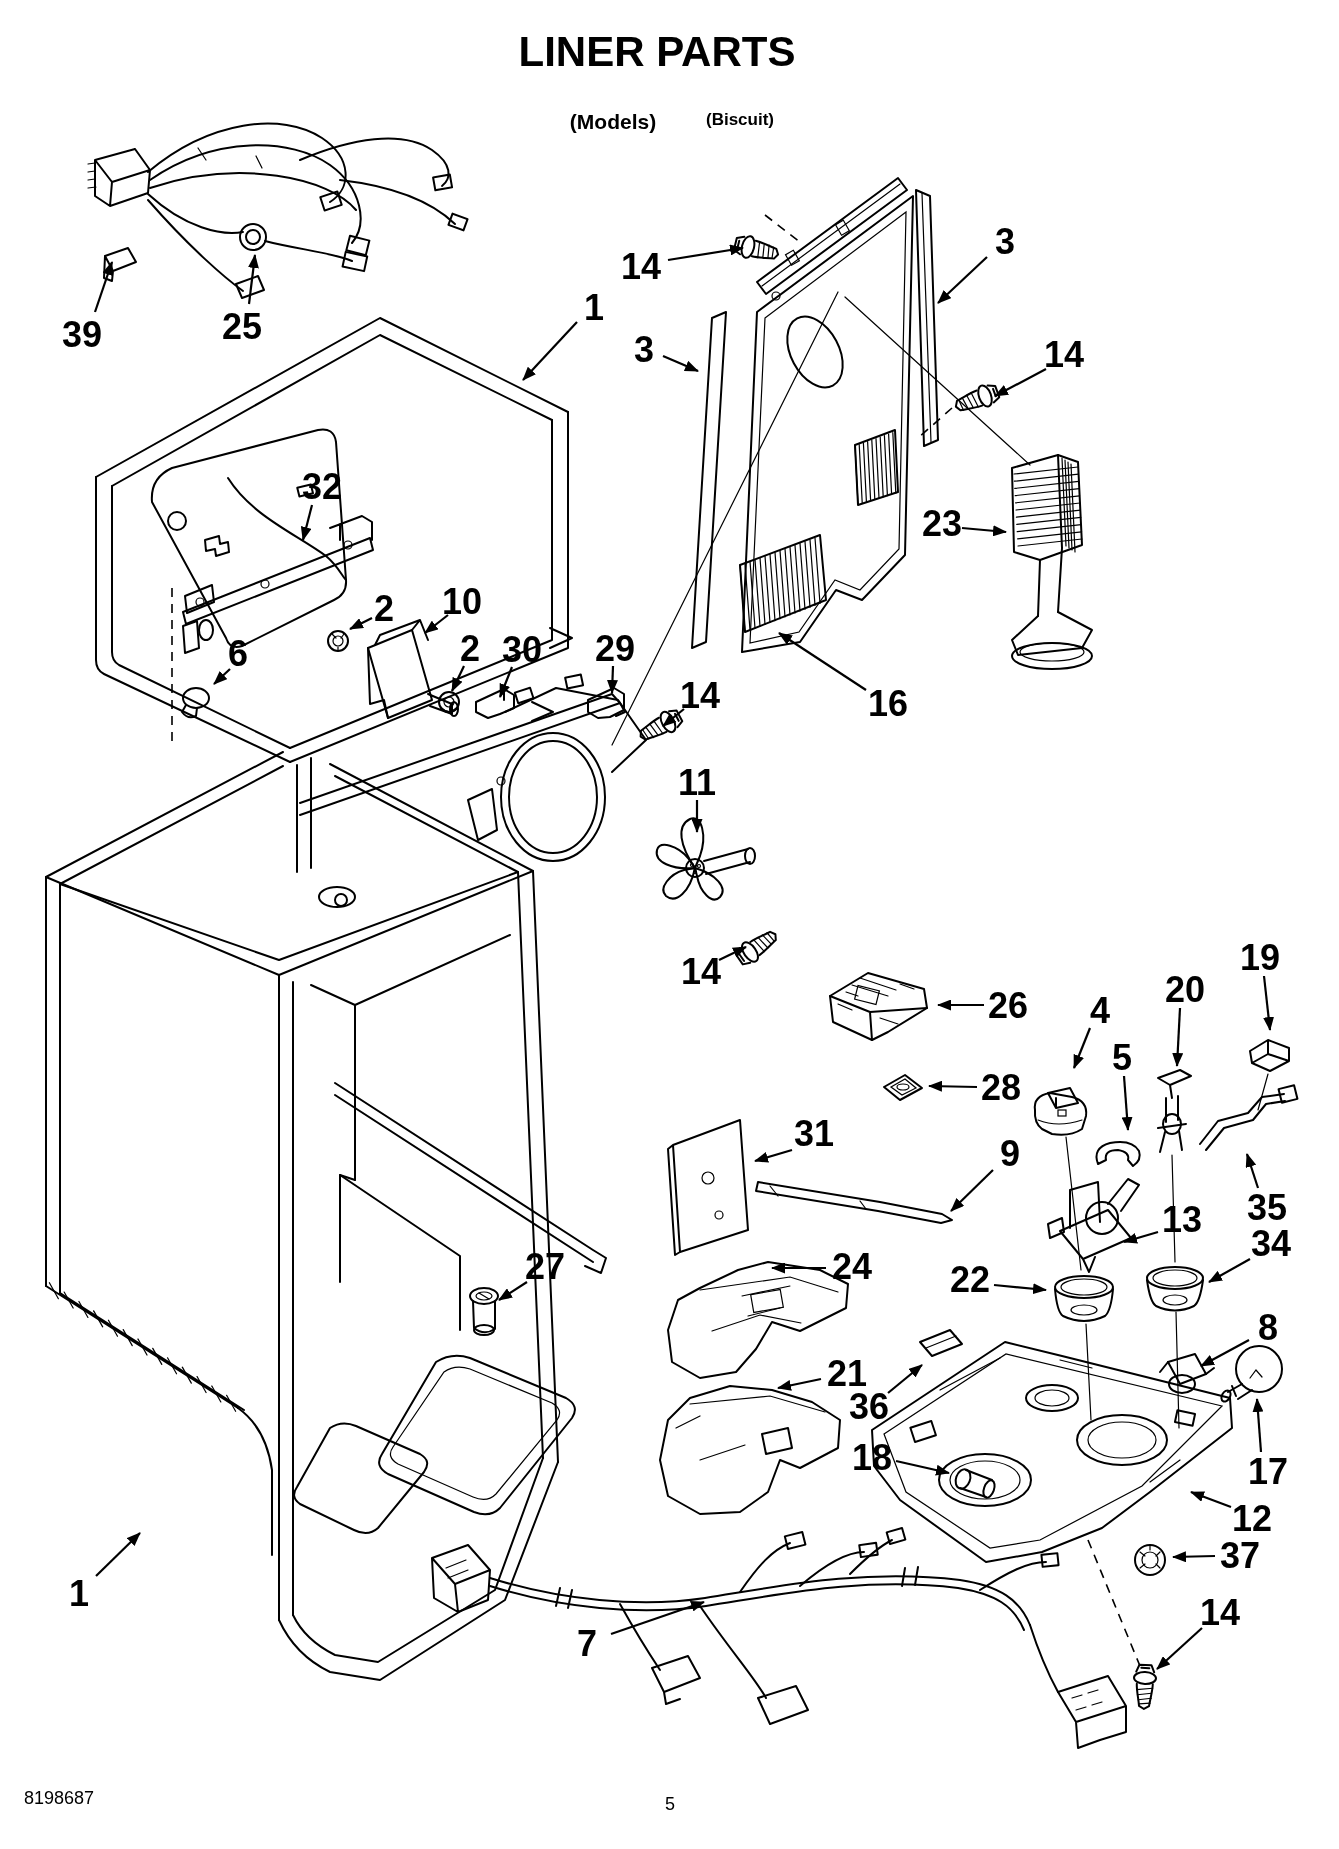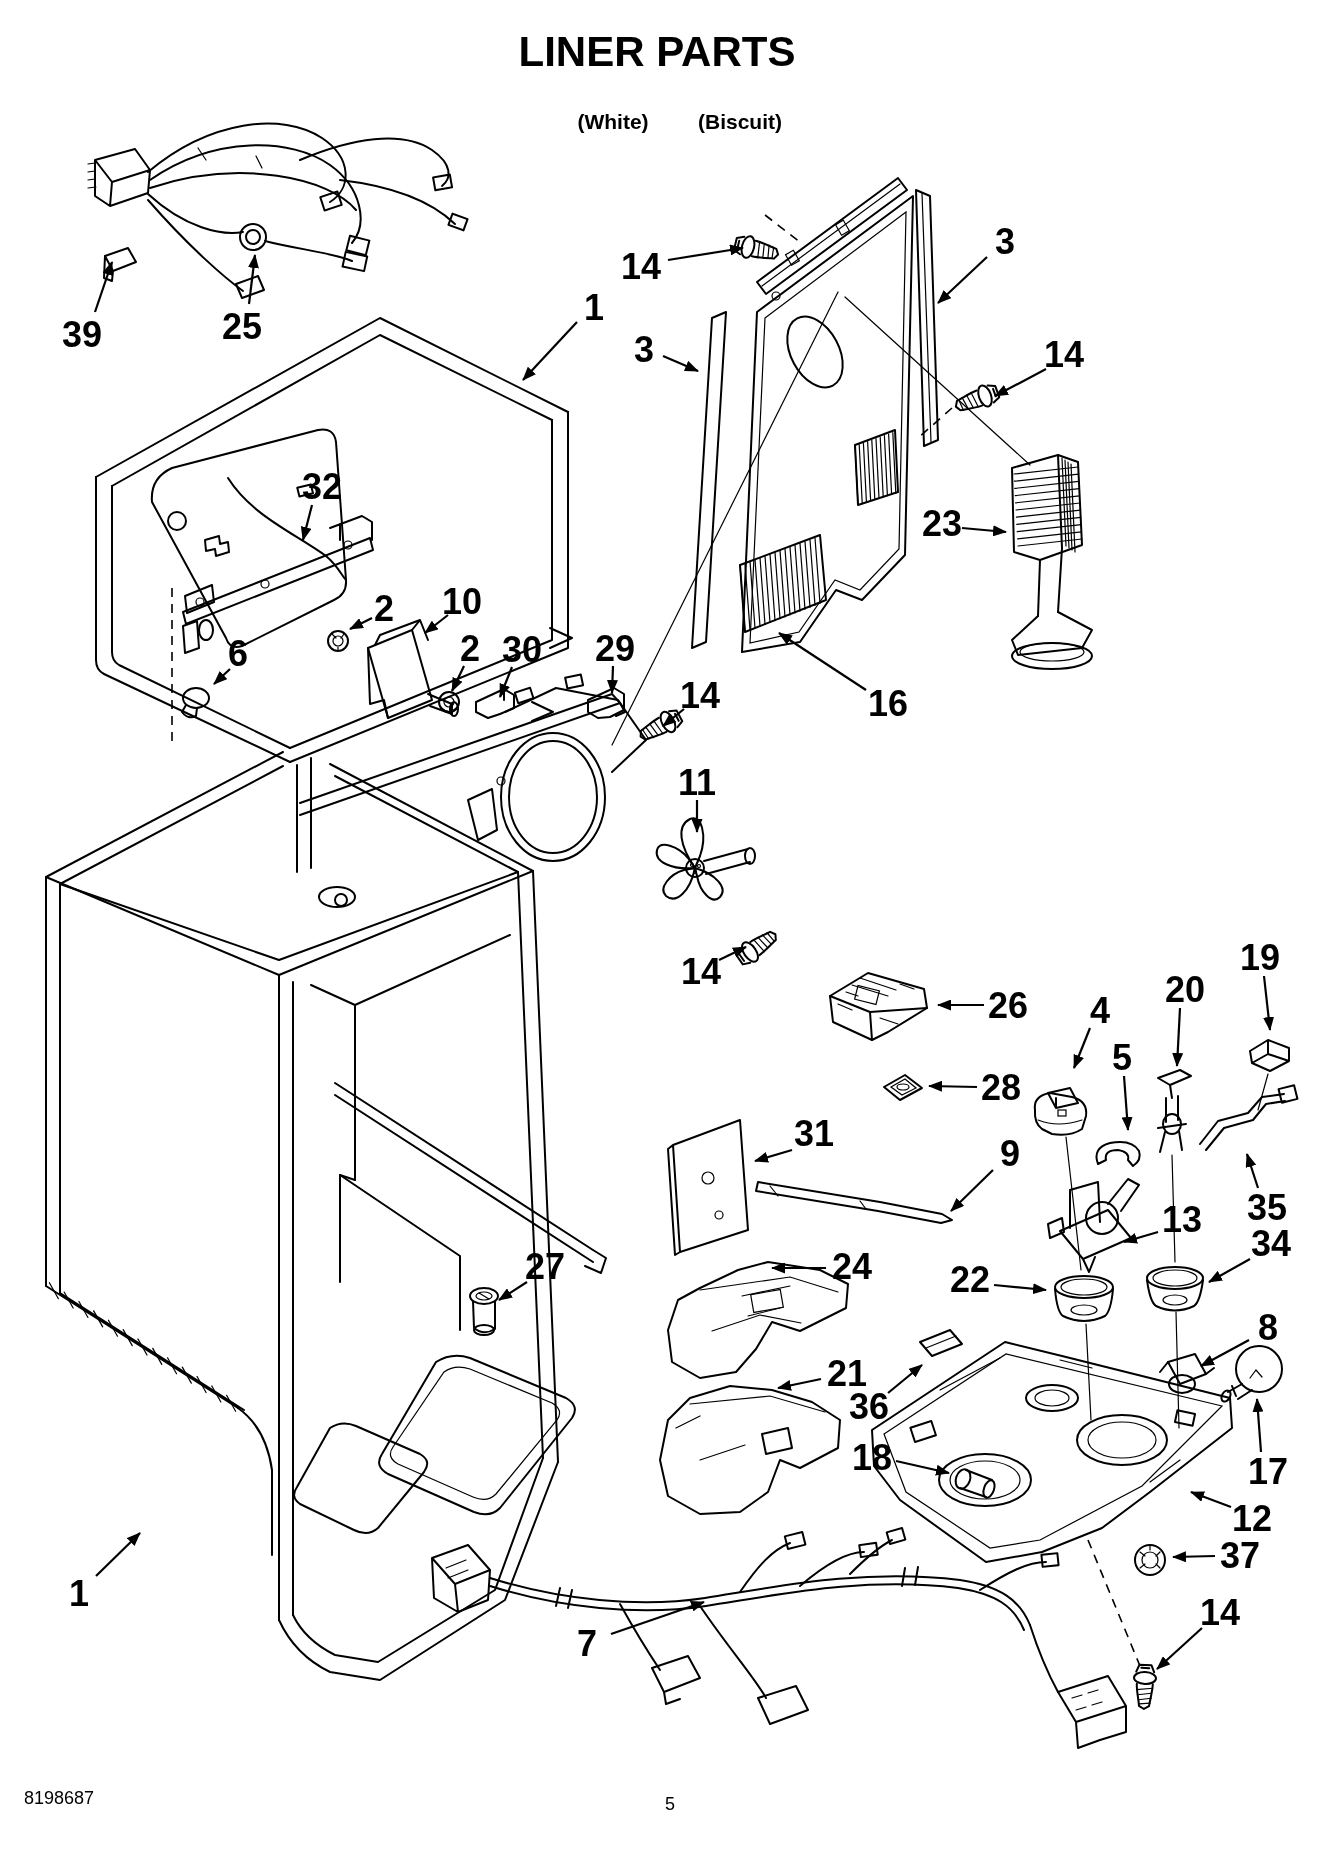--- a/index.html
+++ b/index.html
@@ -2,40 +2,40 @@
 <html><head>
 <meta charset="utf-8">
 <style>
   html,body{margin:0;padding:0;background:#e8e8e8;}
   .page{position:relative;width:1339px;height:1849px;background:#fff;overflow:hidden;
         font-family:"Liberation Sans",sans-serif;color:#000;}
   .hdr{position:absolute;transform:translateX(-50%);white-space:nowrap;font-weight:700;}
   #title{left:657px;top:28px;font-size:42px;letter-spacing:0px;}
   #models{left:654px;top:82px;font-size:27px;letter-spacing:-1.5px;}
   #color-left{left:613px;top:110px;font-size:21px;}
-  #color-right{left:740px;top:110px;font-size:21px;}
+  #color-right{left:740px;top:110px;font-size:17px;}
   .ftr{position:absolute;font-size:18px;font-weight:400;}
   #docnum{left:24px;top:1788px;}
   #pagenum{left:670px;top:1794px;transform:translateX(-50%);}
   svg{position:absolute;left:0;top:0;}
   svg *{vector-effect:none;}
   .ln{fill:none;stroke:#000;stroke-width:2;stroke-linecap:round;stroke-linejoin:round;}
   .thin{fill:none;stroke:#000;stroke-width:1.2;stroke-linecap:round;}
   .dash{fill:none;stroke:#000;stroke-width:1.6;stroke-dasharray:9 7;}
   .callout-num{font-family:"Liberation Sans",sans-serif;font-size:36px;font-weight:700;fill:#000;
                text-anchor:middle;}
   .leader{stroke:#000;stroke-width:2.2;fill:none;}
 </style>
 </head>
 <body>
 
 <div class="page">
 
   <div id="title" class="hdr">LINER PARTS</div>
-  <div id="color-left" class="hdr">(White)</div>
+  <div id="color-left" class="hdr">(Models)</div>
   <div id="color-right" class="hdr">(Biscuit)</div>
 
   <svg id="dwg" width="1339" height="1849" viewBox="0 0 1339 1849">
     <defs>
       <marker id="ah" markerWidth="15" markerHeight="11" refX="13" refY="5.5" orient="auto" markerUnits="userSpaceOnUse">
         <path d="M0,0 L14,5.5 L0,11 Z" fill="#000"></path>
       </marker>
       <g id="screw-proto">
         <ellipse cx="0" cy="0" rx="6" ry="11" class="ln"></ellipse>
         <path d="M-6,-9 L-13,-6 L-13,6 L-6,9" class="ln"></path>

